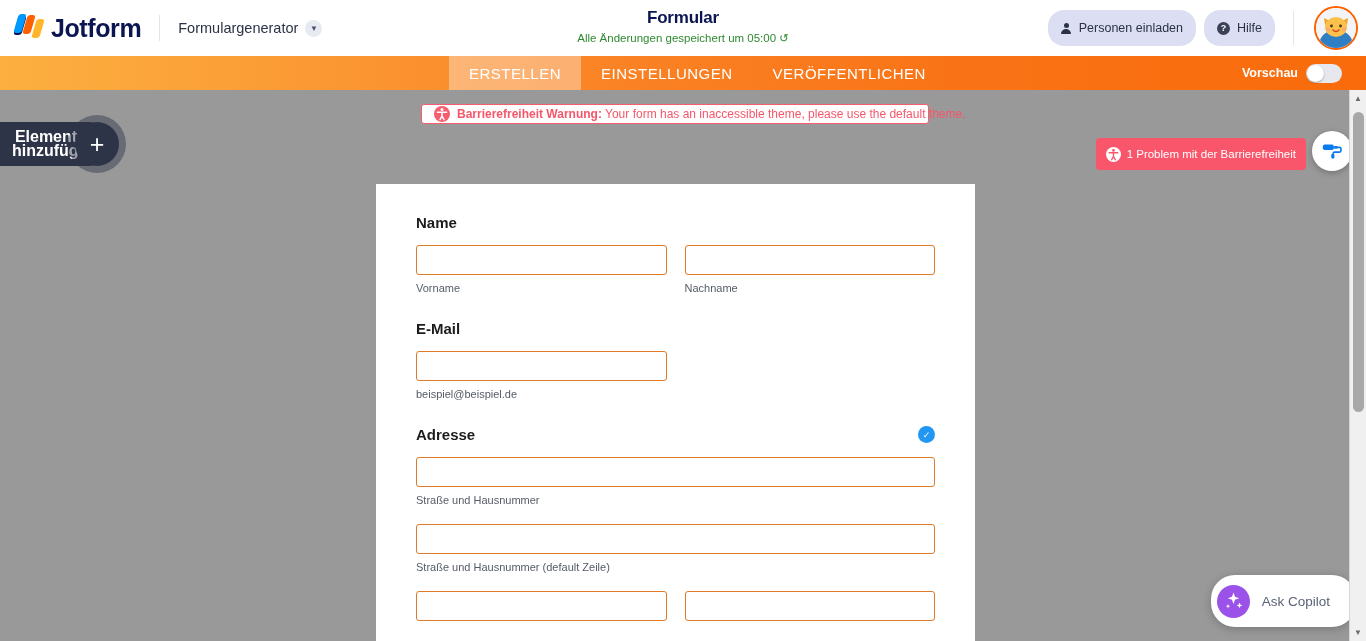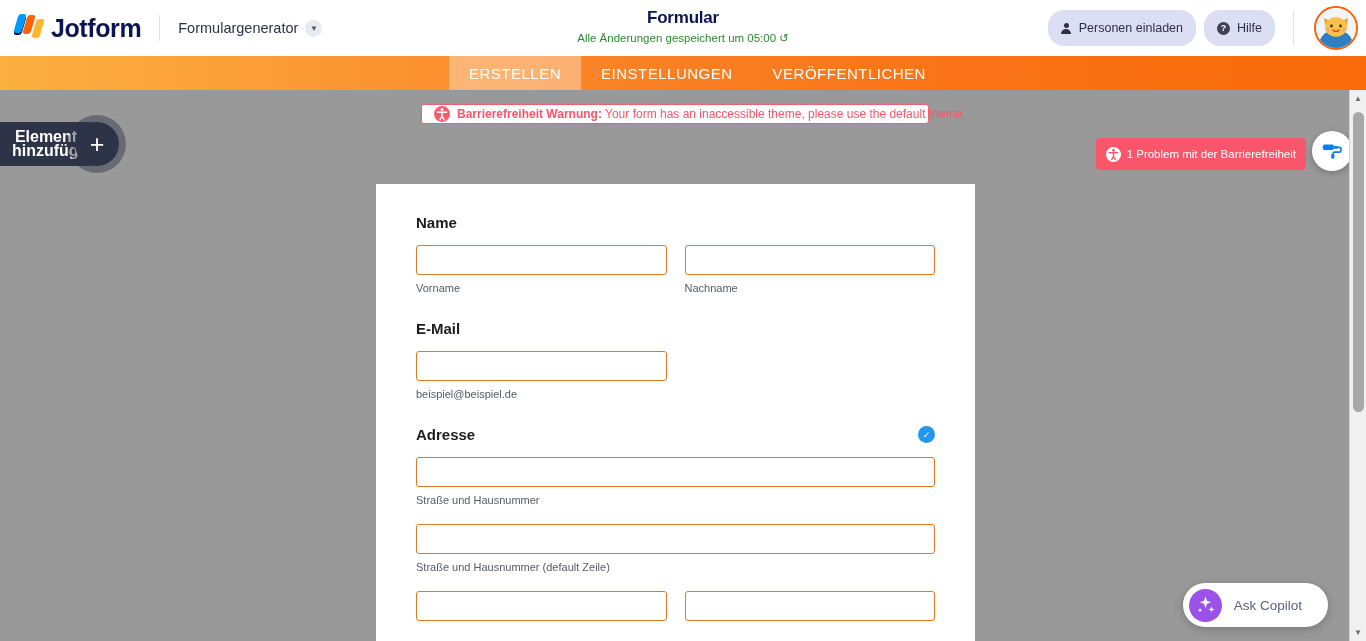--- a/index.html
+++ b/index.html
@@ -226,22 +226,22 @@
     background: #fff; outline: none;
     font-family: inherit; font-size: 13px; padding: 0 8px;
   }
   .sub {
     font-size: 11px; color: #555c66; margin-top: 7px;
   }
   .mb-small { margin-bottom: 18px; }
 
   
   .copilot {
-    position: absolute; right: 38px; bottom: 14px;
-    height: 44px; background: #fff; border-radius: 24px;
+    position: absolute; right: 10px; bottom: 14px;
+    height: 52px; background: #fff; border-radius: 24px;
     box-shadow: 0 2px 10px rgba(0,0,0,.22);
     display: flex; align-items: center; gap: 12px;
     padding: 0 26px 0 6px; z-index: 25; cursor: pointer;
   }
   .cp-orb {
     width: 33px; height: 33px; border-radius: 50%;
     background: #9b52e8; position: relative; flex: none;
   }
   .cp-lbl { font-size: 13.5px; color: #5a6274; }
 
@@ -318,20 +318,26 @@
       </div>
     </div>
   </div>
 
   <div class="navbar">
     <div class="nav-tabs">
       <button class="nav-tab active">ERSTELLEN</button>
       <button class="nav-tab">EINSTELLUNGEN</button>
       <button class="nav-tab">VERÖFFENTLICHEN</button>
     </div>
+    <div class="nav-right">
+      <span class="lbl">Vorschau</span>
+      <div class="toggle">
+        <div class="knob"></div>
+      </div>
+    </div>
   </div>
 
   <div class="canvas">
 
     <div class="add-el">
       <div class="add-tip">Element hinzufügen</div>
       <div class="add-circle-outer">
         <div class="add-circle">+</div>
       </div>
     </div>

